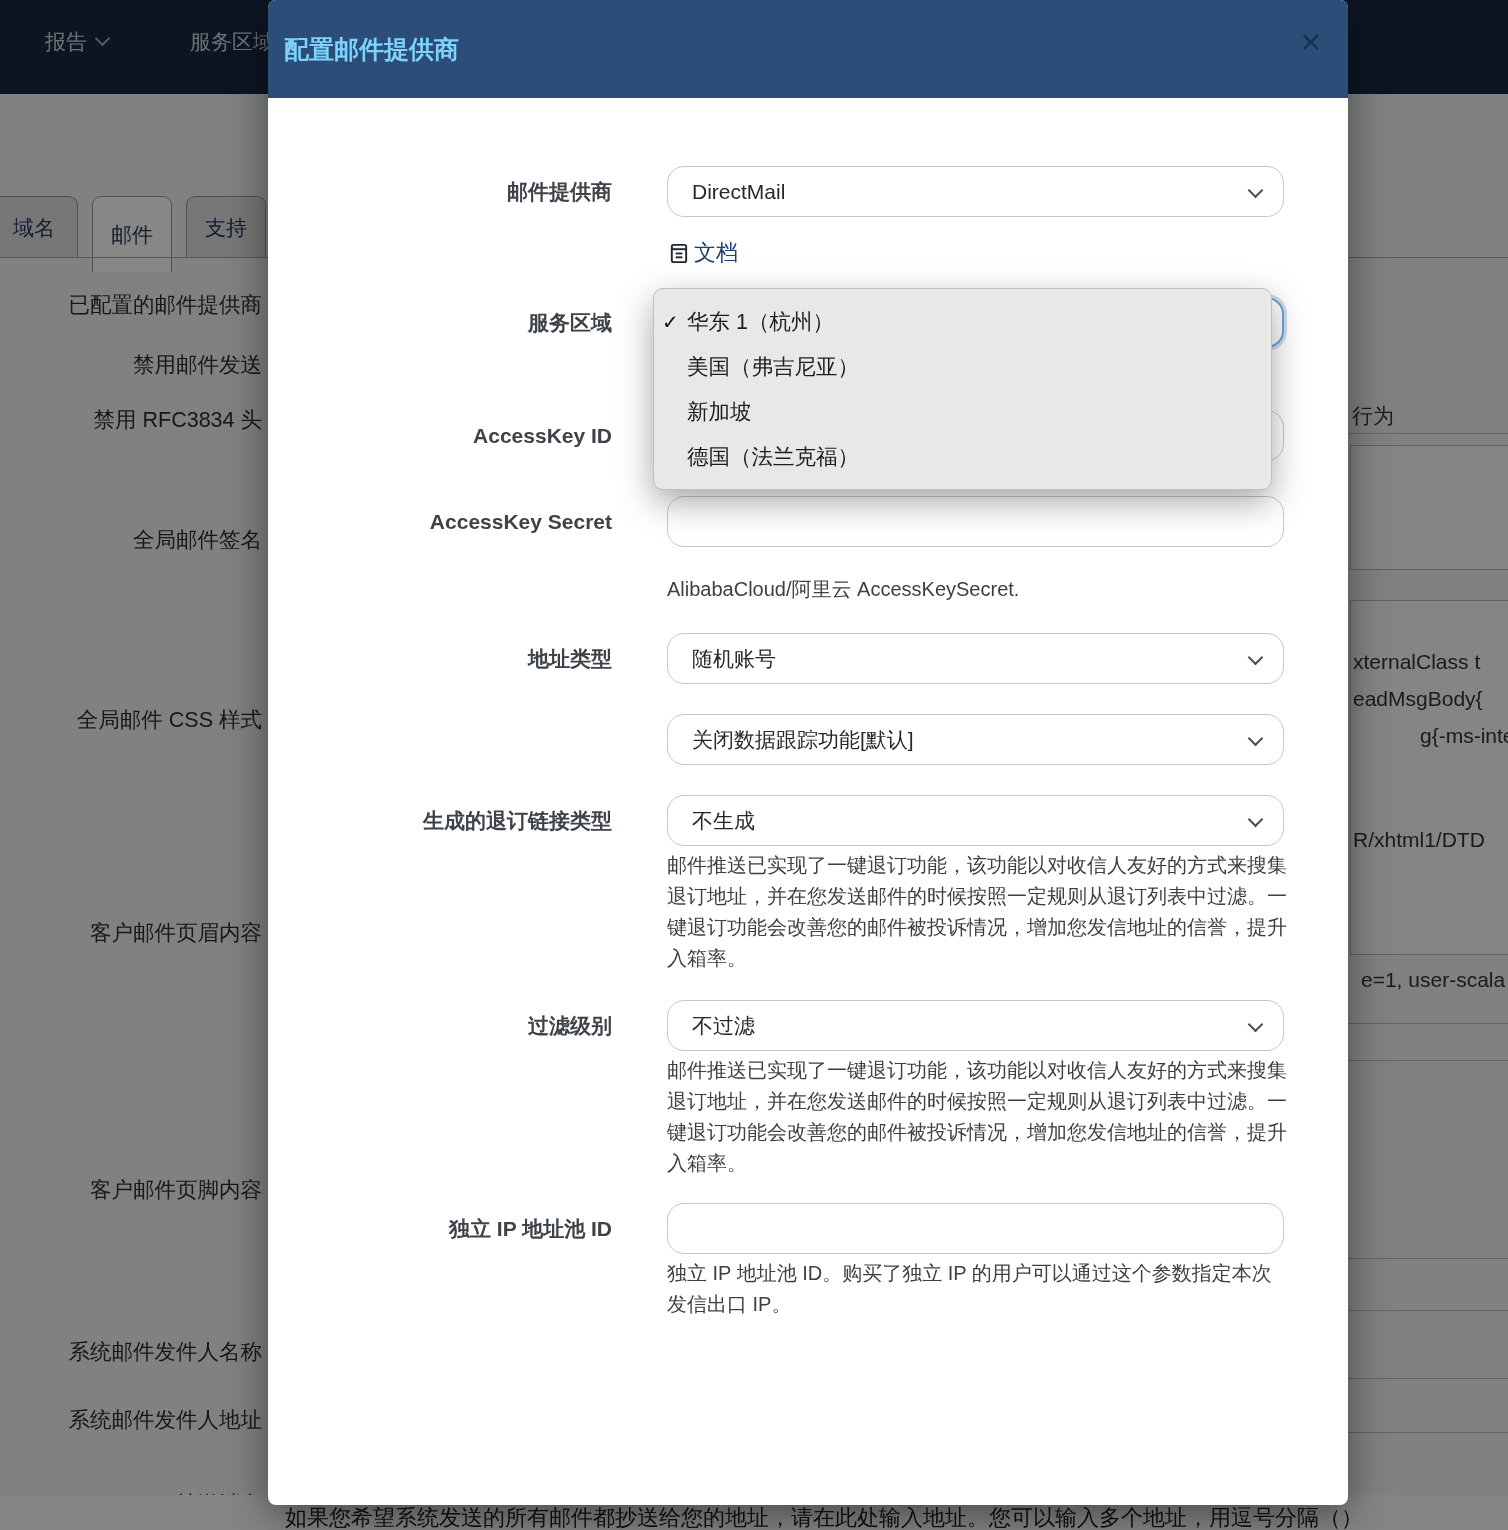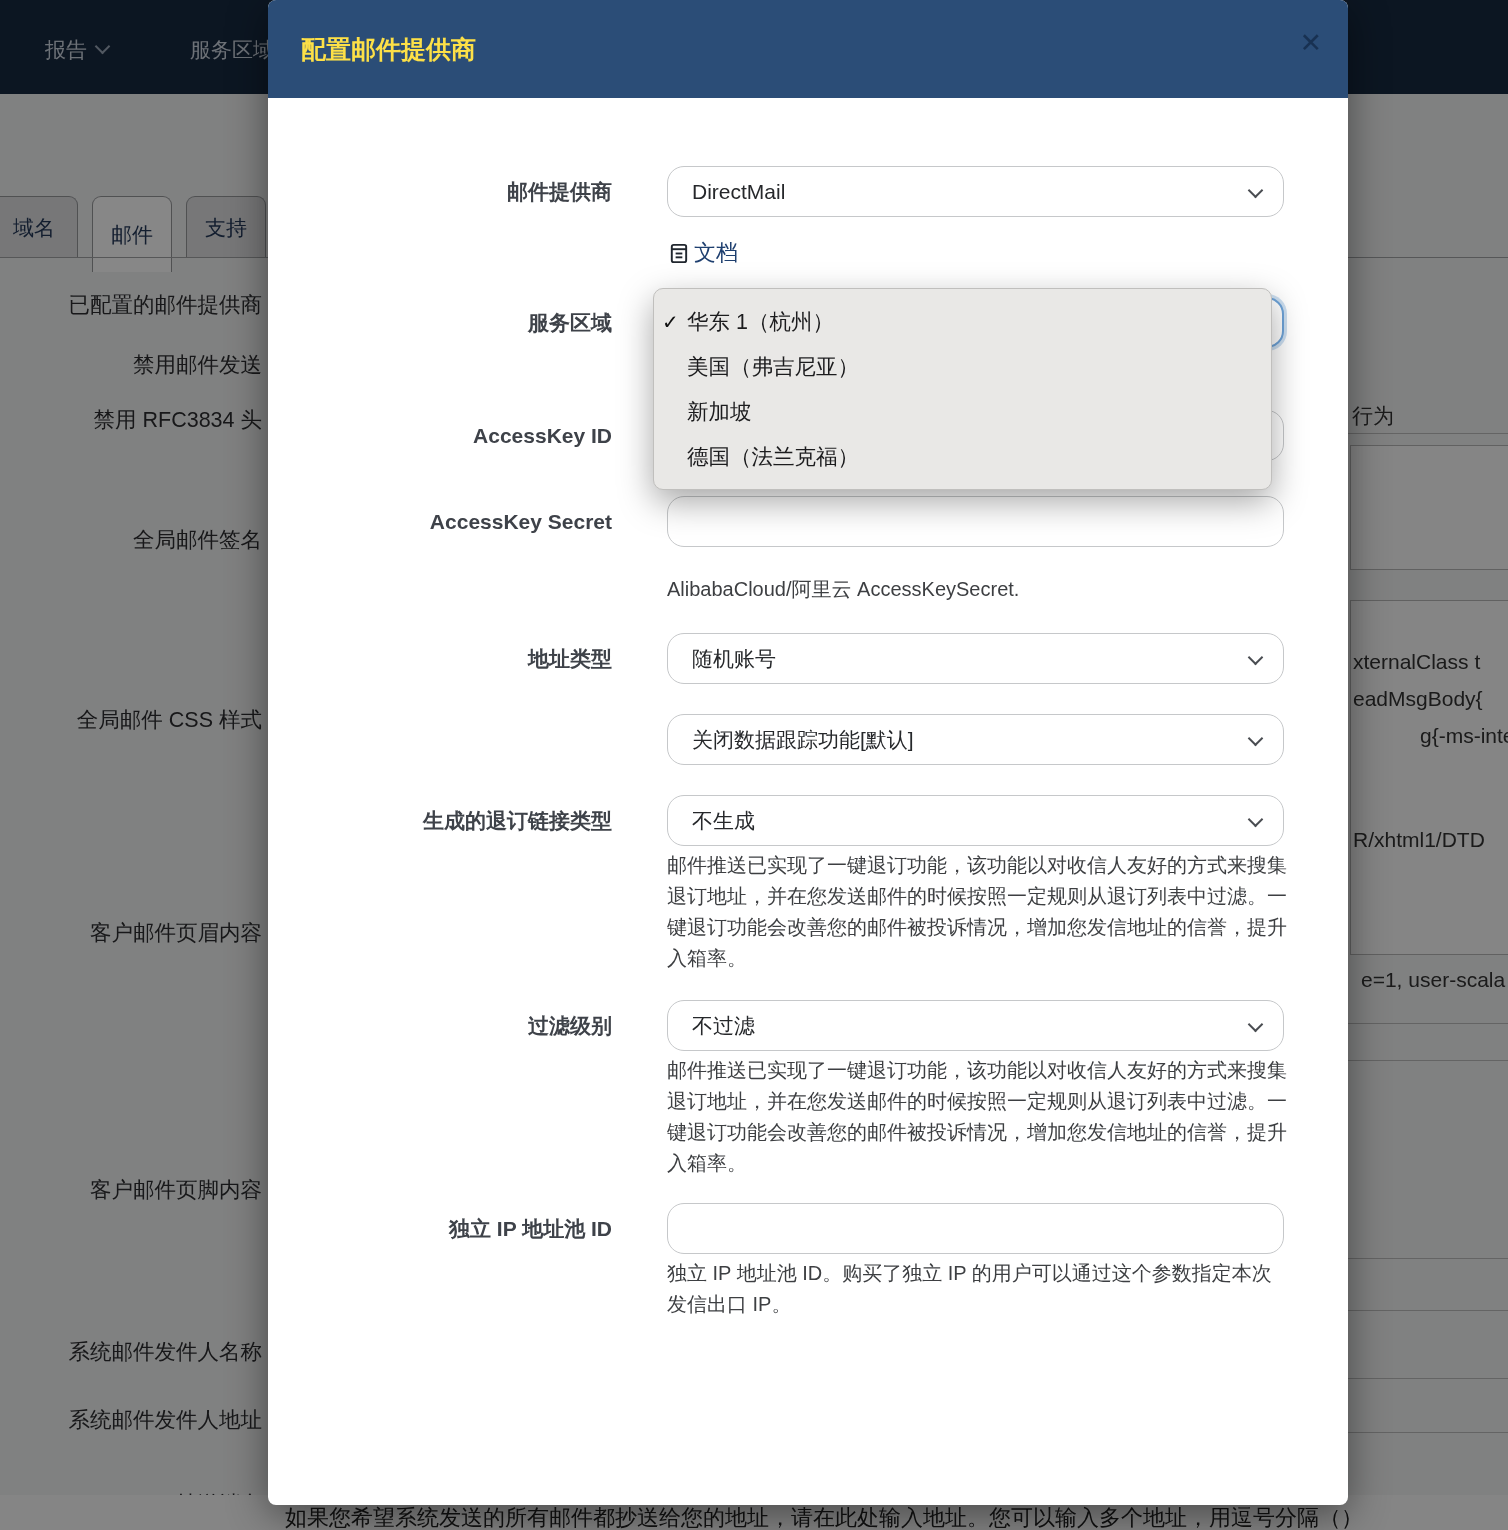--- a/index.html
+++ b/index.html
@@ -2,21 +2,21 @@
 <html><head>
 <meta charset="utf-8">
 <style>
   html,body{margin:0;padding:0;background:#555;}
   *{box-sizing:border-box;font-family:"Liberation Sans","DejaVu Sans",sans-serif;}
   .stage{position:relative;width:1508px;height:1530px;overflow:hidden;background:#f2f3f4;}
 
   
   .page{position:absolute;inset:0;}
   .navbar{position:absolute;left:0;top:0;width:100%;height:94px;background:#182a41;}
-  .nav-item{position:absolute;top:12px;height:75px;display:flex;align-items:center;gap:10px;
+  .nav-item{position:absolute;top:4px;height:75px;display:flex;align-items:center;gap:10px;
             color:#cdd5e0;font-size:21px;font-weight:500;white-space:nowrap;}
   .nav-caret{width:11px;height:11px;border-right:2px solid #9aa7b8;border-bottom:2px solid #9aa7b8;
              transform:rotate(45deg);margin-top:-6px;}
   .tab{position:absolute;top:196px;height:62px;display:flex;align-items:center;justify-content:center;
        font-size:21px;color:#25395a;background:#e0e1e2;border:1px solid #97999c;border-bottom:none;
        border-radius:9px 9px 0 0;}
   .tab.active{background:#ffffff;height:76px;}
   .tabs-line{position:absolute;left:0;top:257px;width:100%;height:1px;background:#a2a4a7;}
   .bg-label{position:absolute;right:1246px;width:600px;text-align:right;font-size:21.5px;color:#2e2f31;
             white-space:nowrap;}
@@ -27,21 +27,21 @@
   .bottom-text{position:absolute;left:285px;top:1503px;font-size:22px;color:#222;white-space:nowrap;}
 
   
   .overlay{position:absolute;inset:0;background:rgba(0,0,0,0.47);}
 
   
   .modal{position:absolute;left:268px;top:0;width:1080px;height:1505px;background:#fff;
          border-radius:8px;box-shadow:0 10px 40px rgba(0,0,0,0.45);}
   .modal-header{position:absolute;left:0;top:0;width:100%;height:98px;background:#2b4d77;
                 border-radius:8px 8px 0 0;display:flex;align-items:center;}
-  .modal-title{color:#fde047;font-size:25px;font-weight:bold;margin-left:33px;}
+  .modal-title{color:#7dd3fc;font-size:25px;font-weight:bold;margin-left:16px;}
   .modal-close{position:absolute;right:26px;top:30px;font-size:27px;color:rgba(10,28,52,0.55);
                cursor:pointer;line-height:1;}
   .row{position:absolute;left:24px;width:1032px;height:51px;}
   .flabel{position:absolute;left:0;top:0;width:320px;height:51px;display:flex;align-items:center;
           justify-content:flex-end;font-size:21px;font-weight:600;color:#3e4249;white-space:nowrap;}
   .control{position:absolute;left:375px;top:0;width:617px;height:51px;}
   .select,.tinput{width:617px;height:51px;border:1px solid #c6c8ca;border-radius:17px;background:#fff;
           display:flex;align-items:center;padding:0 44px 0 24px;font-size:21px;color:#26282b;position:relative;}
   .select .chev{position:absolute;right:22px;top:18px;width:11px;height:11px;
                 border-right:2px solid #4a4d52;border-bottom:2px solid #4a4d52;transform:rotate(45deg);}

